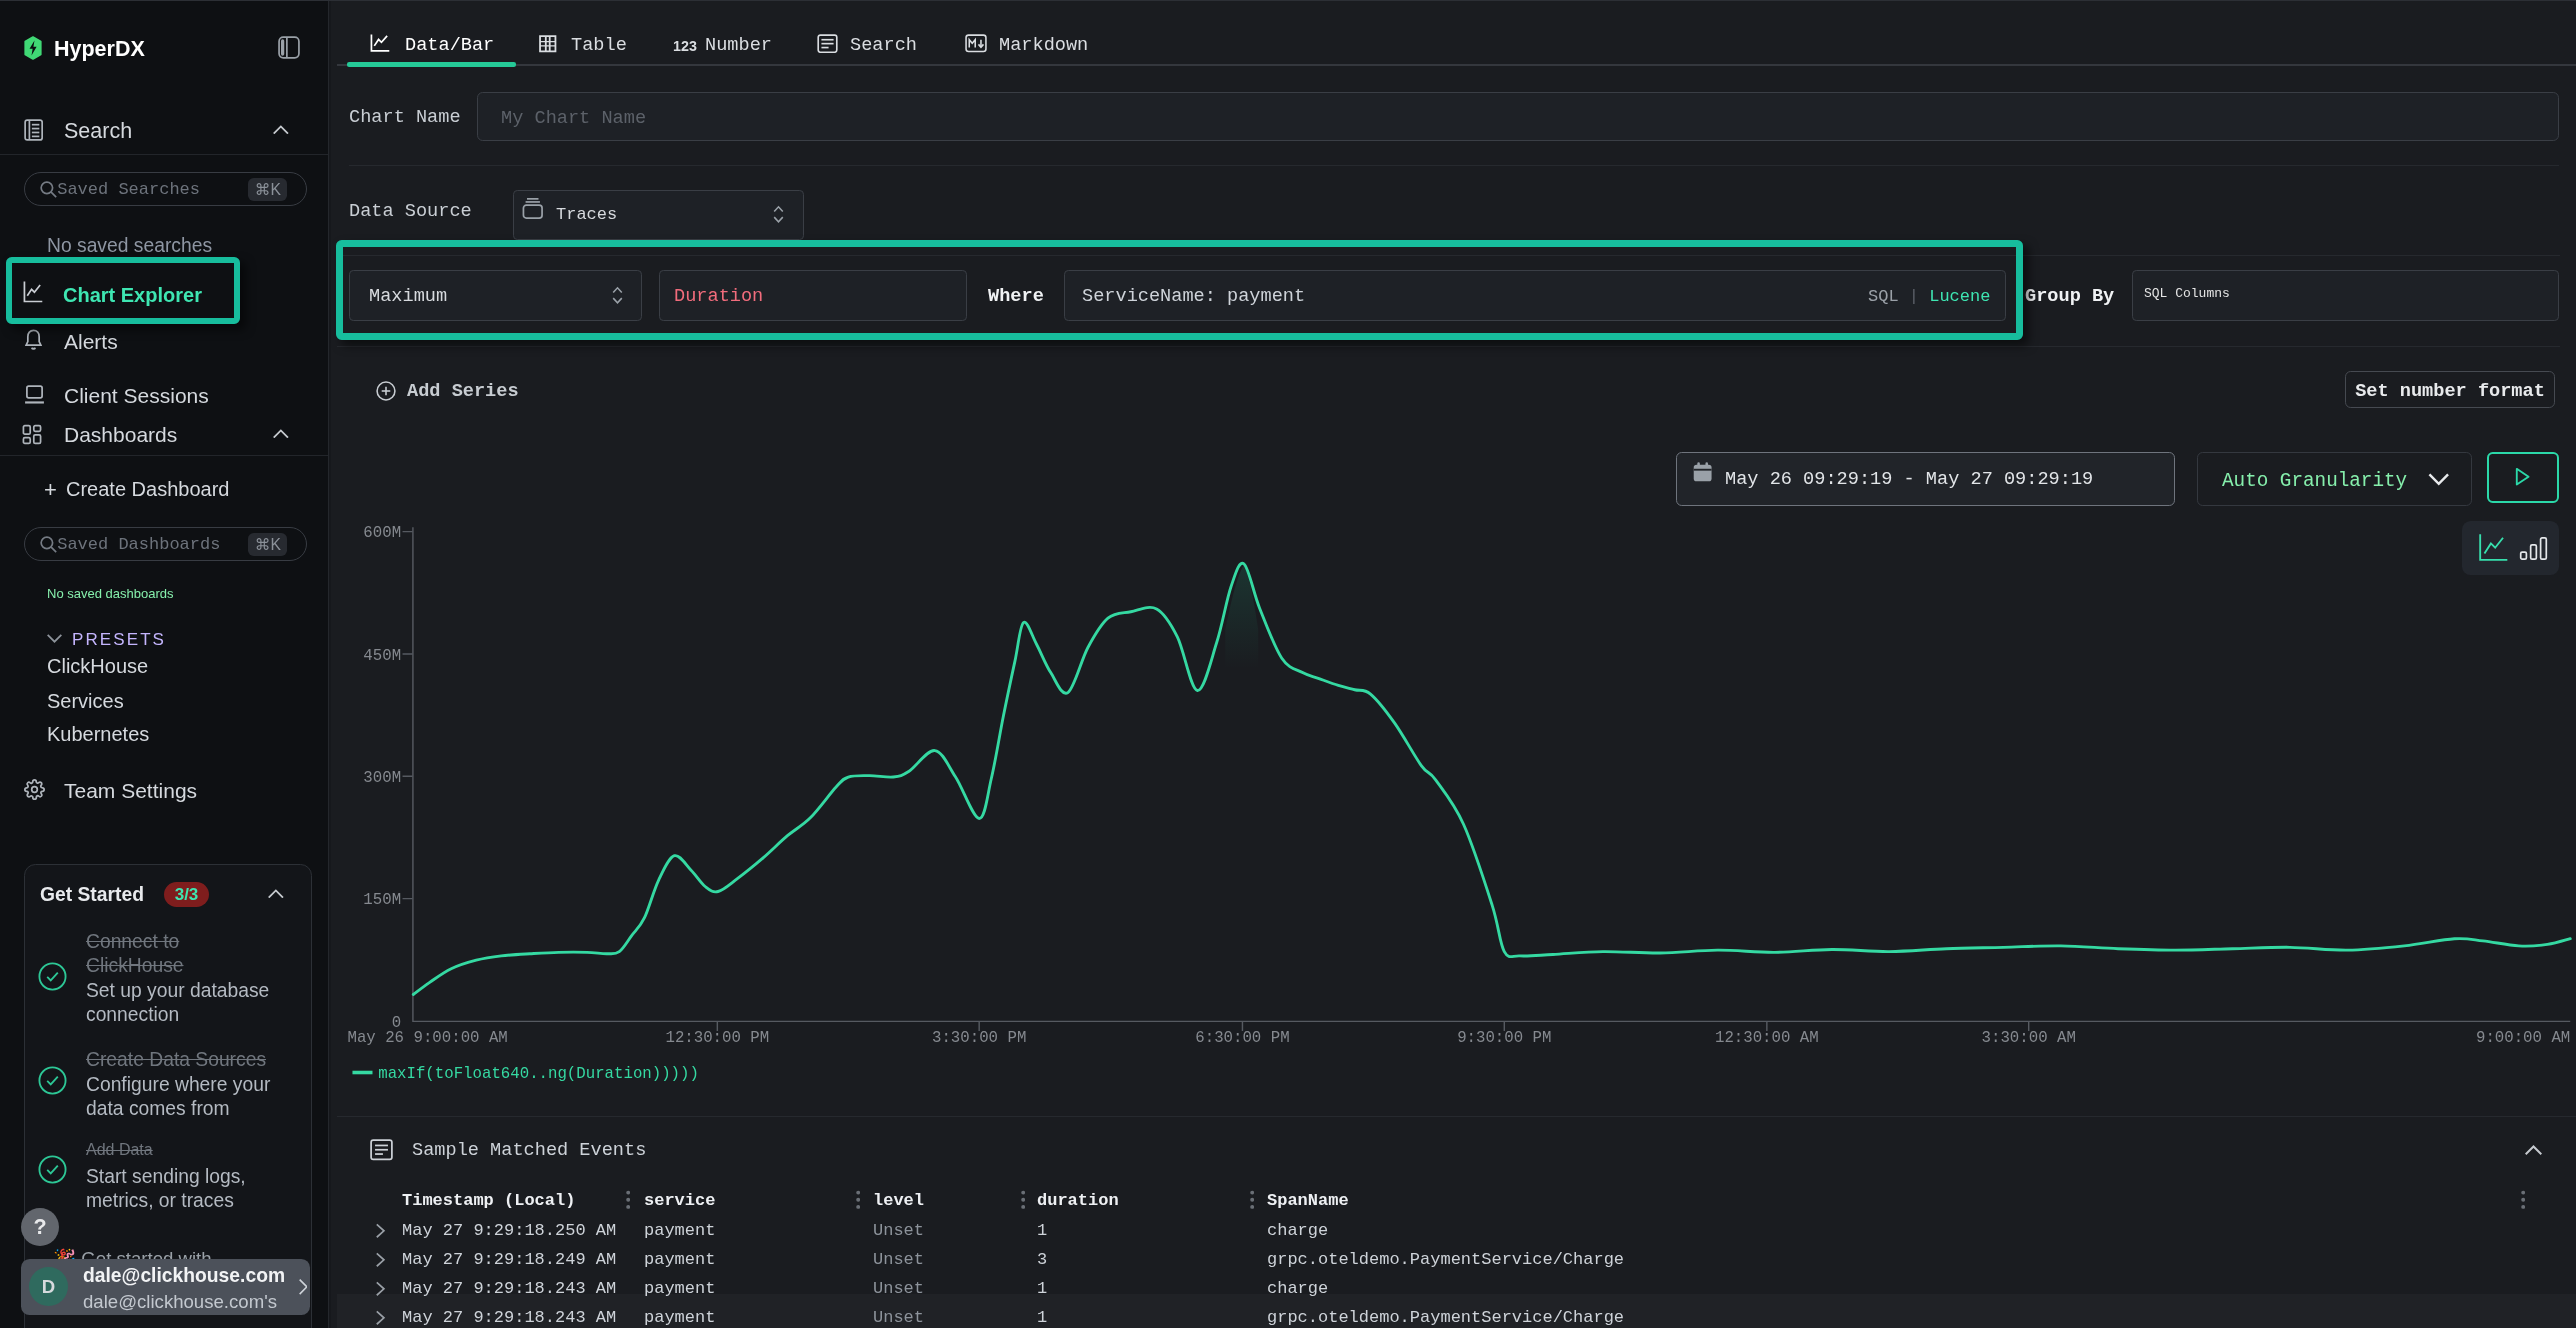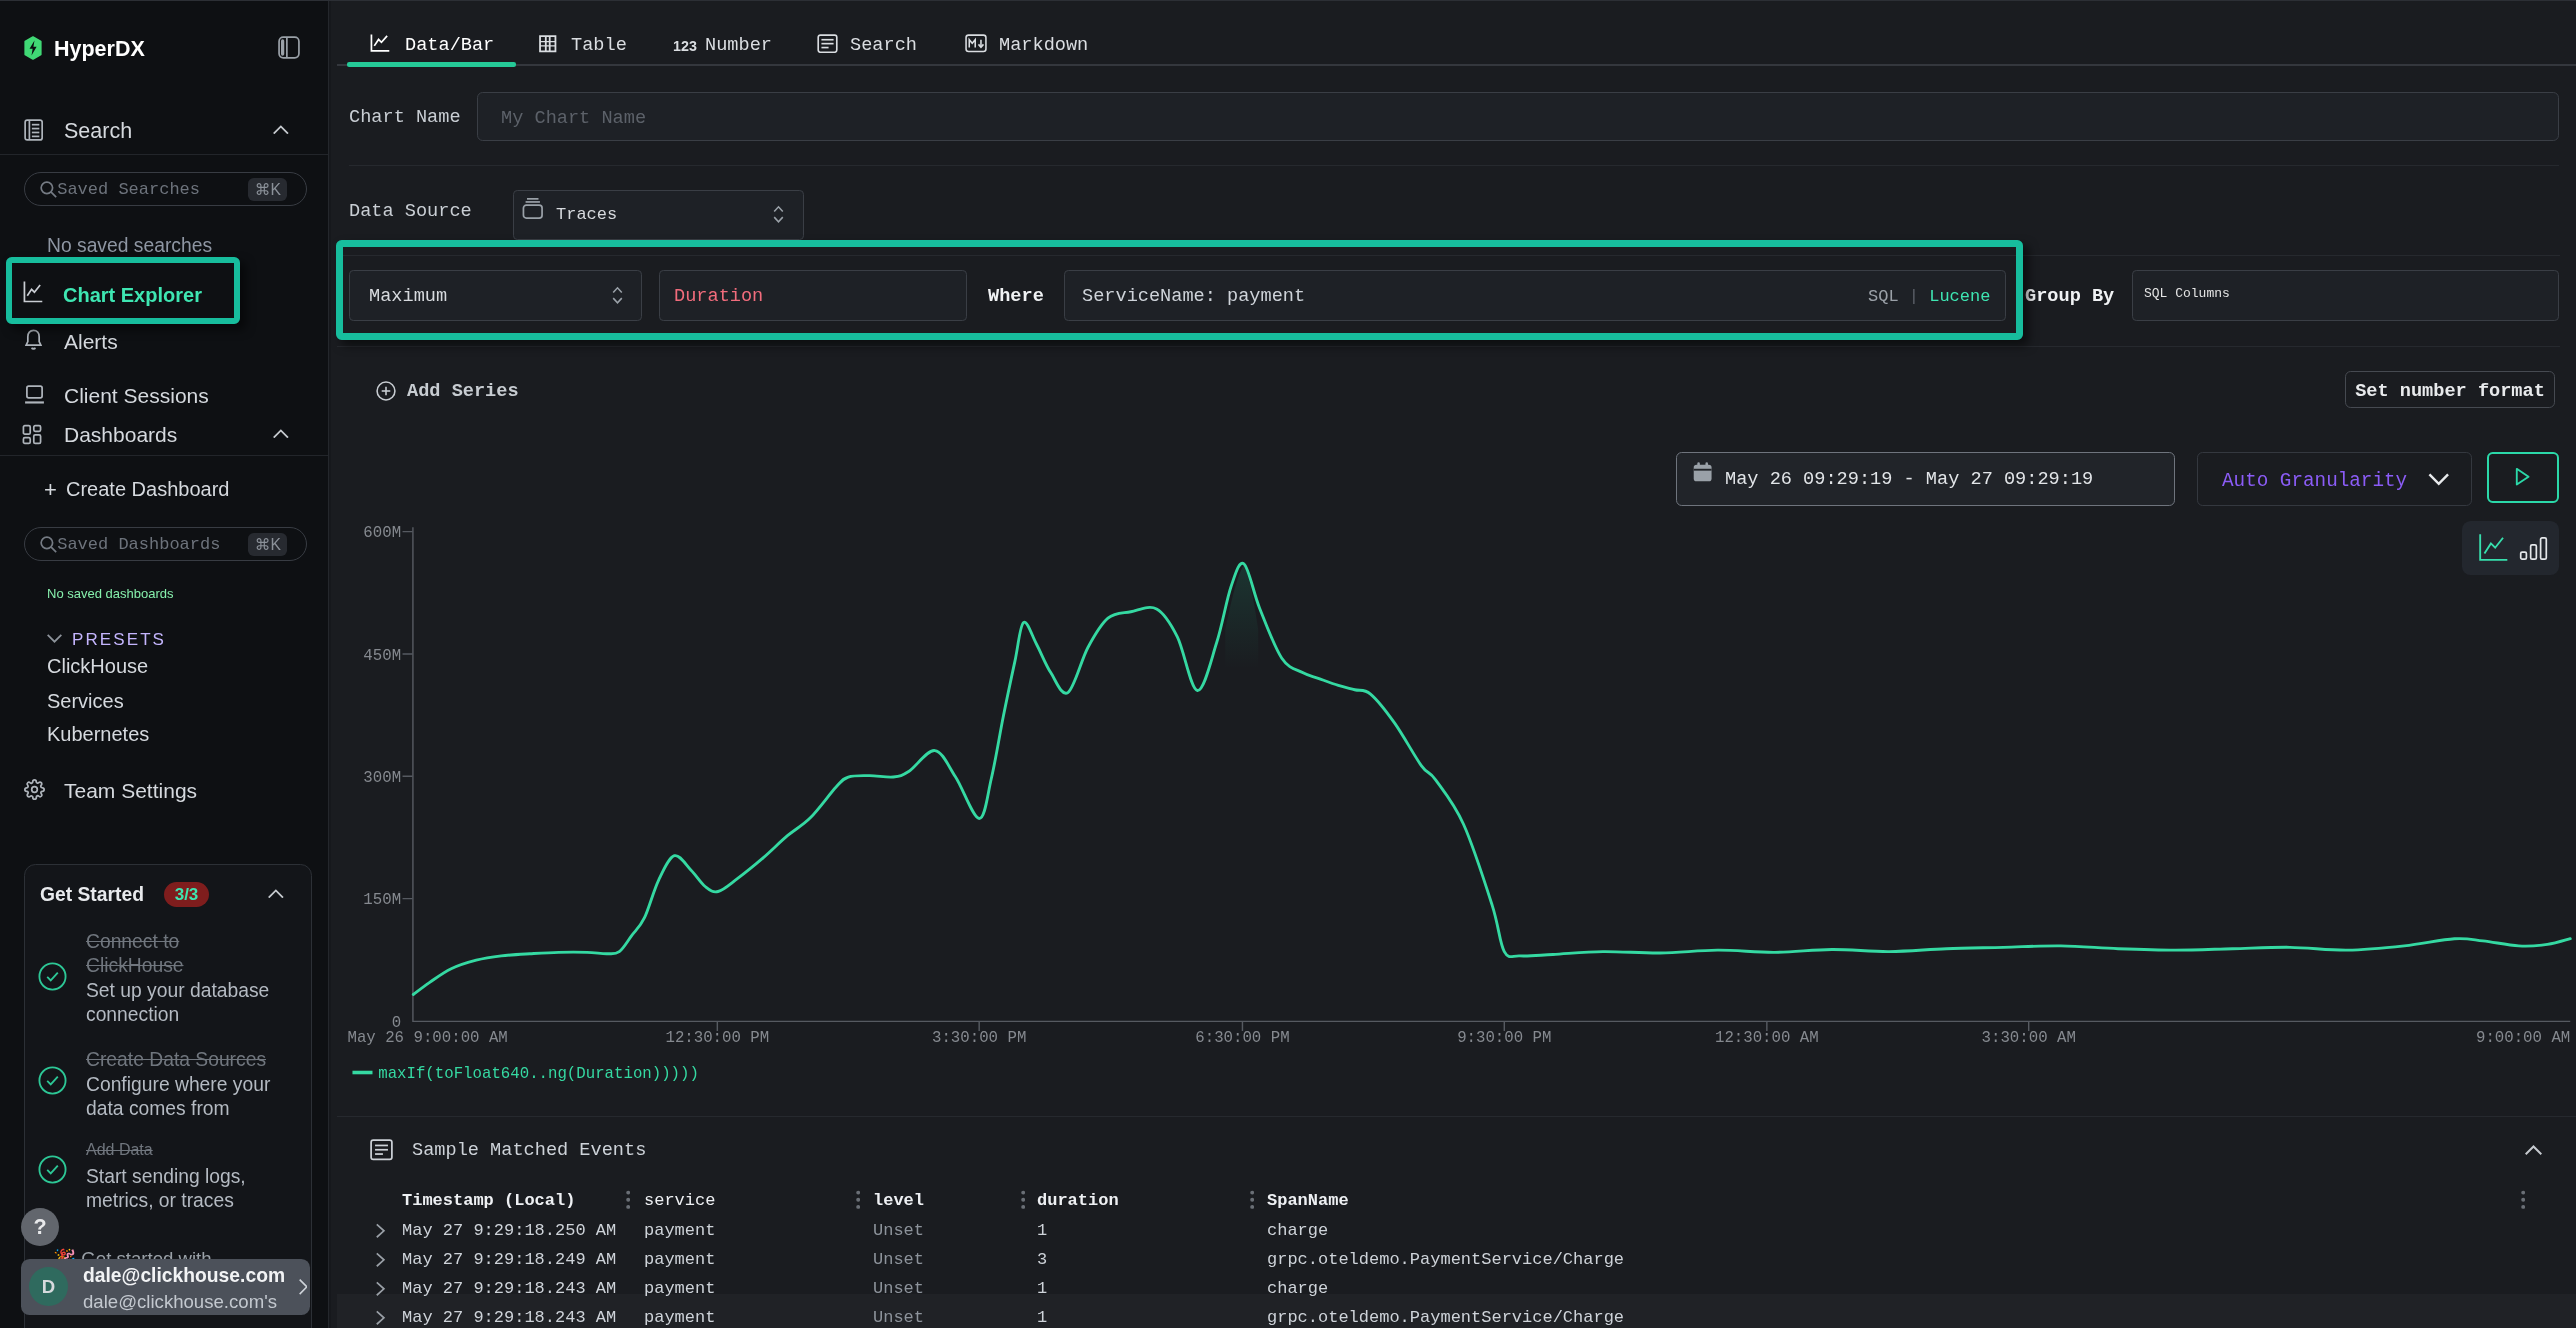--- a/index.html
+++ b/index.html
@@ -99,21 +99,21 @@
 
   <div class="abs" style="left:1345px;top:452px;width:499px;height:54px;background:#212429;border:1.4px solid #6f747d;border-radius:5.7px"></div>
   <svg class="abs" style="left:1362px;top:462px" width="19.3" height="20" viewBox="0 0 27 28" fill="#9aa1a8">
     <rect x="1" y="4" width="25" height="23" rx="4"></rect>
     <rect x="6" y="0.5" width="3.6" height="7" rx="1.8"></rect>
     <rect x="17.4" y="0.5" width="3.6" height="7" rx="1.8"></rect>
     <rect x="1" y="9.5" width="25" height="2.6" fill="#212429"></rect>
   </svg>
   <div class="abs mono" style="left:1394px;top:469px;font-size:18.6px;color:#e2e5e8">May 26 09:29:19 - May 27 09:29:19</div>
   <div class="abs" style="left:1866px;top:452px;width:275px;height:54px;border:1.4px solid #34383f;border-radius:5.7px"></div>
-  <div class="abs mono" style="left:1891px;top:470px;font-size:19.3px;color:#8b5cf6">Auto Granularity</div>
+  <div class="abs mono" style="left:1891px;top:470px;font-size:19.3px;color:#86efac">Auto Granularity</div>
   <svg class="abs" style="left:2097px;top:473px" width="21.5" height="13" viewBox="0 0 30 18" fill="none" stroke="#e8eaec" stroke-width="3.4">
       <path d="M2 2 L15 15 L28 2"></path>
     </svg>
   <div class="abs" style="left:2156px;top:452px;width:72px;height:51px;border:2.1px solid #2bd9a9;border-radius:5.7px"></div>
   <svg class="abs" style="left:2184px;top:467px" width="15.7" height="19.3" viewBox="0 0 22 27" fill="none" stroke="#2bd9a9" stroke-width="2.6" stroke-linejoin="round">
       <path d="M2.5 2.5 L19 13.5 L2.5 24.5 Z"></path>
     </svg>
 
   <div class="abs" style="left:2131px;top:521px;width:97px;height:54px;background:#23272e;border-radius:8.6px"></div>
   <svg class="abs" style="left:2147px;top:532px" width="31.5" height="30" viewBox="0 0 44 42" fill="none" stroke="#37dfad" stroke-width="2.6">
@@ -166,21 +166,21 @@
       <line x1="7" y1="15" x2="25" y2="15"></line>
       <line x1="7" y1="21" x2="18" y2="21"></line>
   </svg>
   <div class="abs mono" style="left:81px;top:1140px;font-size:18.6px;color:#cdd2d8">Sample Matched Events</div>
   <svg class="abs" style="left:2194px;top:1145px" width="17" height="10" viewBox="0 0 24 14" fill="none" stroke="#c6cacf" stroke-width="2.8">
       <path d="M1 13 L12 2 L23 13"></path>
     </svg>
 
   <div class="abs" style="left:5.7px;top:1294px;width:2240px;height:34px;background:rgba(255,255,255,0.028)"></div>
   <div class="abs mono" style="left:71px;top:1191px;font-size:17px;font-weight:bold;color:#eef0f3">Timestamp (Local)</div>
-  <div class="abs mono" style="left:313px;top:1191px;font-size:17px;font-weight:normal;color:#eef0f3">service</div>
+  <div class="abs mono" style="left:313px;top:1191px;font-size:17px;font-weight:bold;color:#eef0f3">service</div>
   <div class="abs mono" style="left:542px;top:1191px;font-size:17px;font-weight:bold;color:#eef0f3">level</div>
   <div class="abs mono" style="left:706px;top:1191px;font-size:17px;font-weight:bold;color:#eef0f3">duration</div>
   <div class="abs mono" style="left:936px;top:1191px;font-size:17px;font-weight:bold;color:#eef0f3">SpanName</div>
   <svg class="dots" style="left:295px;top:1189px" viewBox="0 0 6 30" fill="#6a6f76">
       <circle cx="3" cy="5" r="2.7"></circle>
       <circle cx="3" cy="15" r="2.7"></circle>
       <circle cx="3" cy="25" r="2.7"></circle>
     </svg>
     <svg class="dots" style="left:525px;top:1189px" viewBox="0 0 6 30" fill="#6a6f76">
       <circle cx="3" cy="5" r="2.7"></circle>

